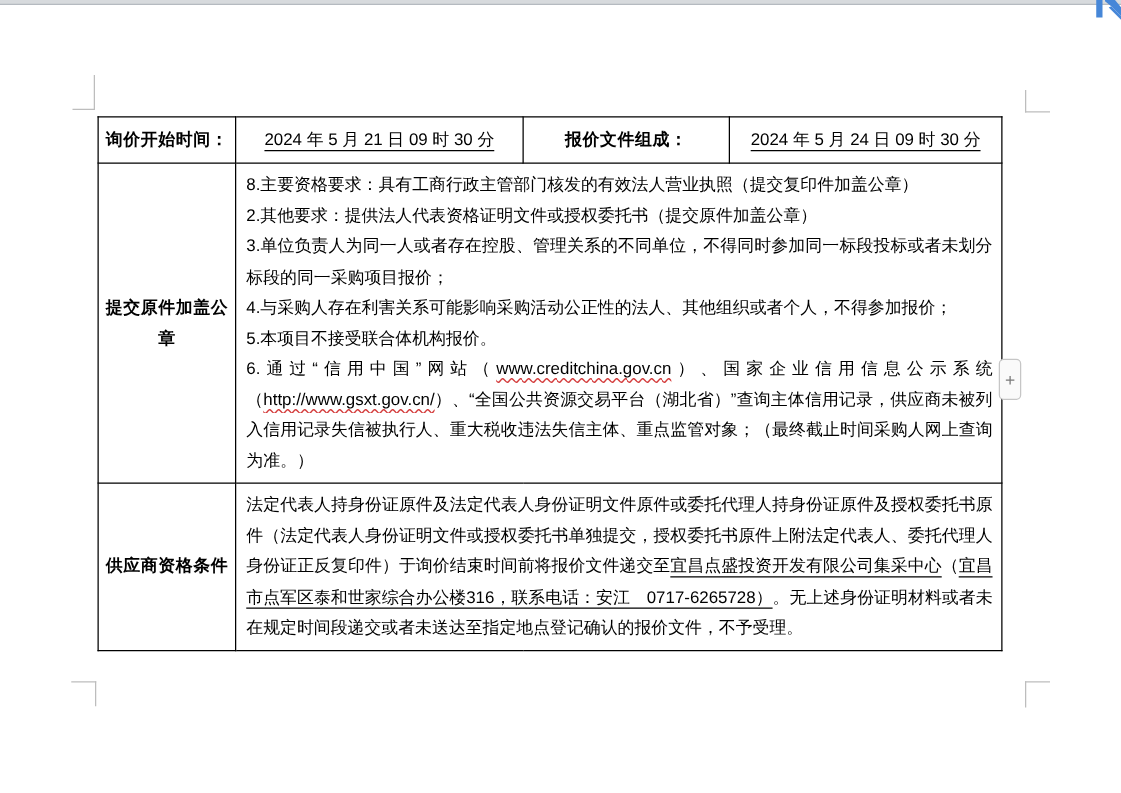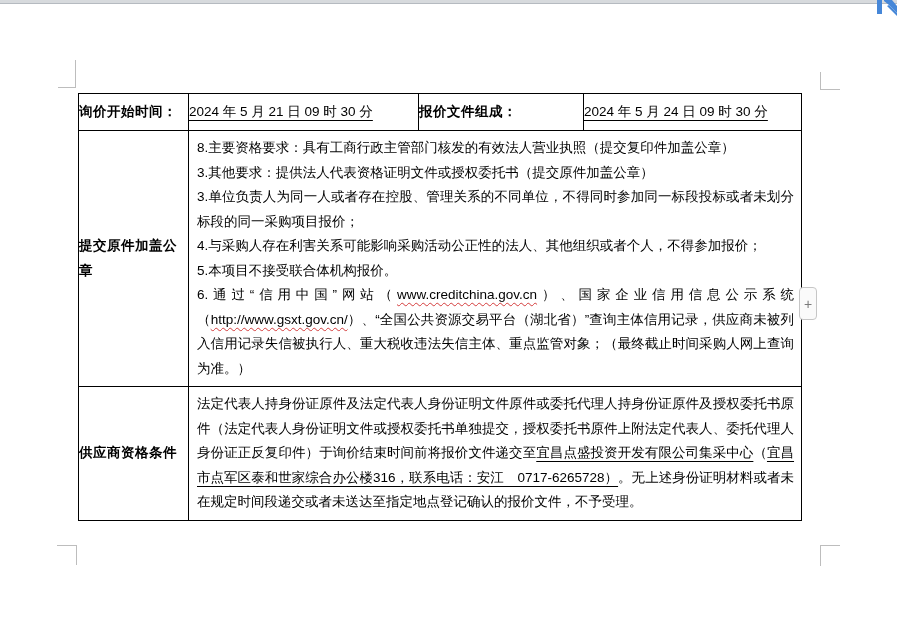--- a/index.html
+++ b/index.html
@@ -36,25 +36,26 @@
   }
   table.doc td {
     border: 1.5px solid #000;
     font-size: 13.5px;
     line-height: 24.5px;
     vertical-align: middle;
   }
   td.lbl {
     font-weight: bold;
     font-size: 14px;
+    text-align: center;
     vertical-align: middle;
     letter-spacing: 0.5px;
   }
   td.val {
-    text-align: left;
+    text-align: center;
   }
   td.content {
     vertical-align: middle;
     padding: 5px 7px 5px 8px;
     text-align: justify;
   }
   td.content p { margin: 0; text-align: justify; }
   .u {
     text-decoration: underline;
     text-underline-offset: 4px;
@@ -110,21 +111,21 @@
         <td class="lbl">询价开始时间：</td>
         <td class="val"><span class="u">2024 年 5 月 21 日 09 时 30 分</span></td>
         <td class="lbl">报价文件组成：</td>
         <td class="val"><span class="u">2024 年 5 月 24 日 09 时 30 分</span></td>
       </tr>
 
       <tr style="height:215px">
         <td class="lbl">提交原件加盖公章</td>
         <td class="content" colspan="3">
           <p>8.主要资格要求：具有工商行政主管部门核发的有效法人营业执照（提交复印件加盖公章）</p>
-          <p>3.其他要求：提供法人代表资格证明文件或授权委托书（提交原件加盖公章）</p>
+          <p>2.其他要求：提供法人代表资格证明文件或授权委托书（提交原件加盖公章）</p>
           <p>3.单位负责人为同一人或者存在控股、管理关系的不同单位，不得同时参加同一标段投标或者未划分标段的同一采购项目报价；</p>
           <p>4.与采购人存在利害关系可能影响采购活动公正性的法人、其他组织或者个人，不得参加报价；</p>
           <p>5.本项目不接受联合体机构报价。</p>
           <p><span>6.通过“信用中国”网站（</span><span class="wavy">www.creditchina.gov.cn</span><span>）、国家企业信用信息公示系统（</span><span class="wavy">http://www.gsxt.gov.cn/</span><span>）、“全国公共资源交易平台（湖北省）”查询主体信用记录，供应商未被列入信用记录失信被执行人、重大税收违法失信主体、重点监管对象；（最终截止时间采购人网上查询为准。）</span></p>
         </td>
       </tr>
 
 
       <tr style="height:120px">
         <td class="lbl">供应商资格条件</td>

